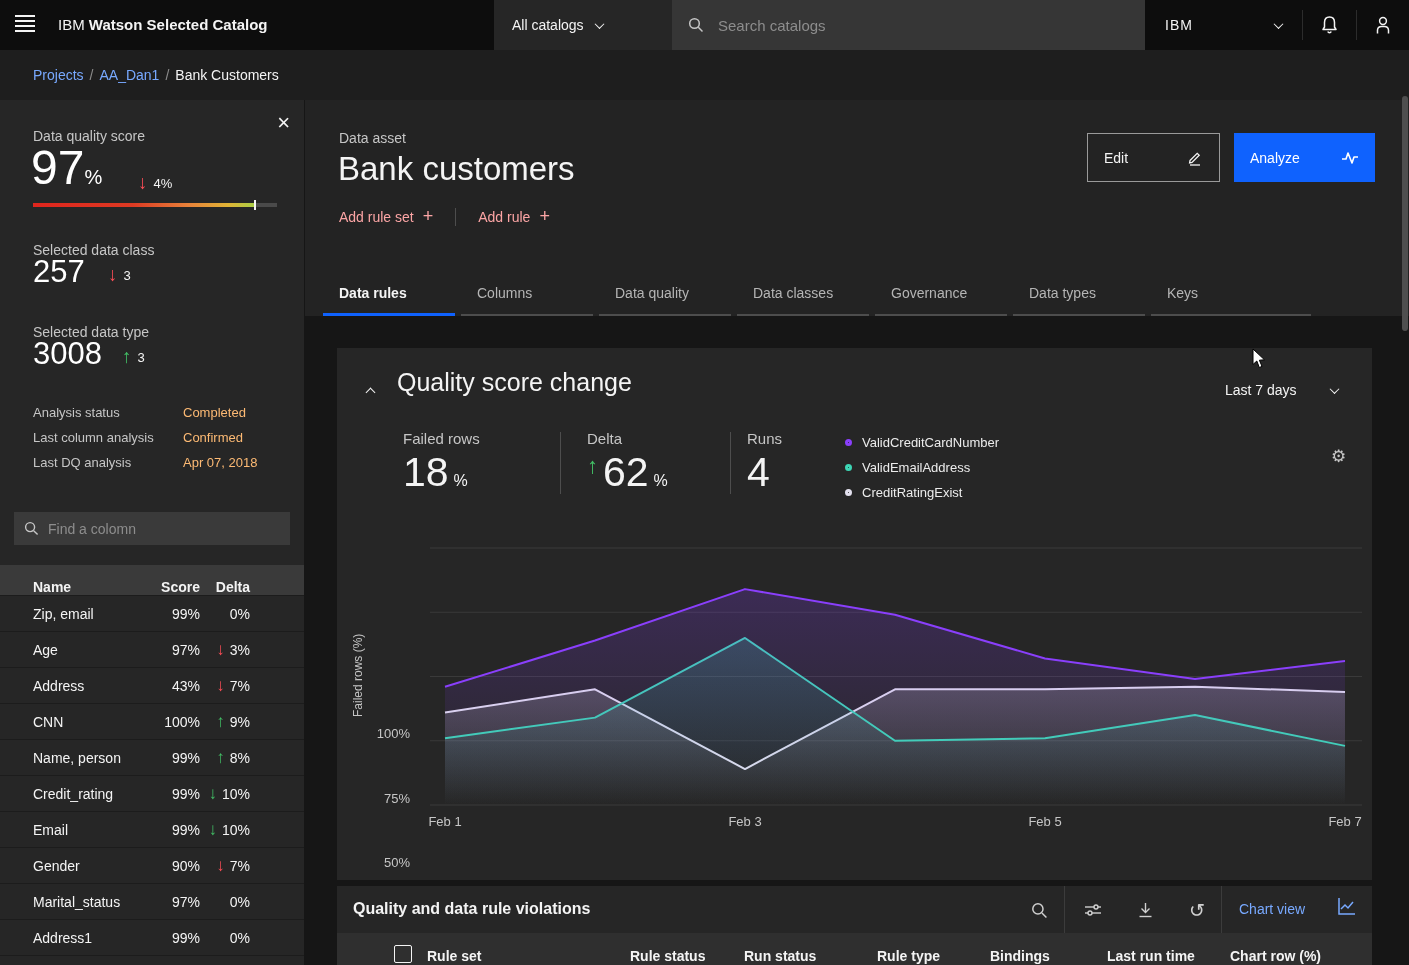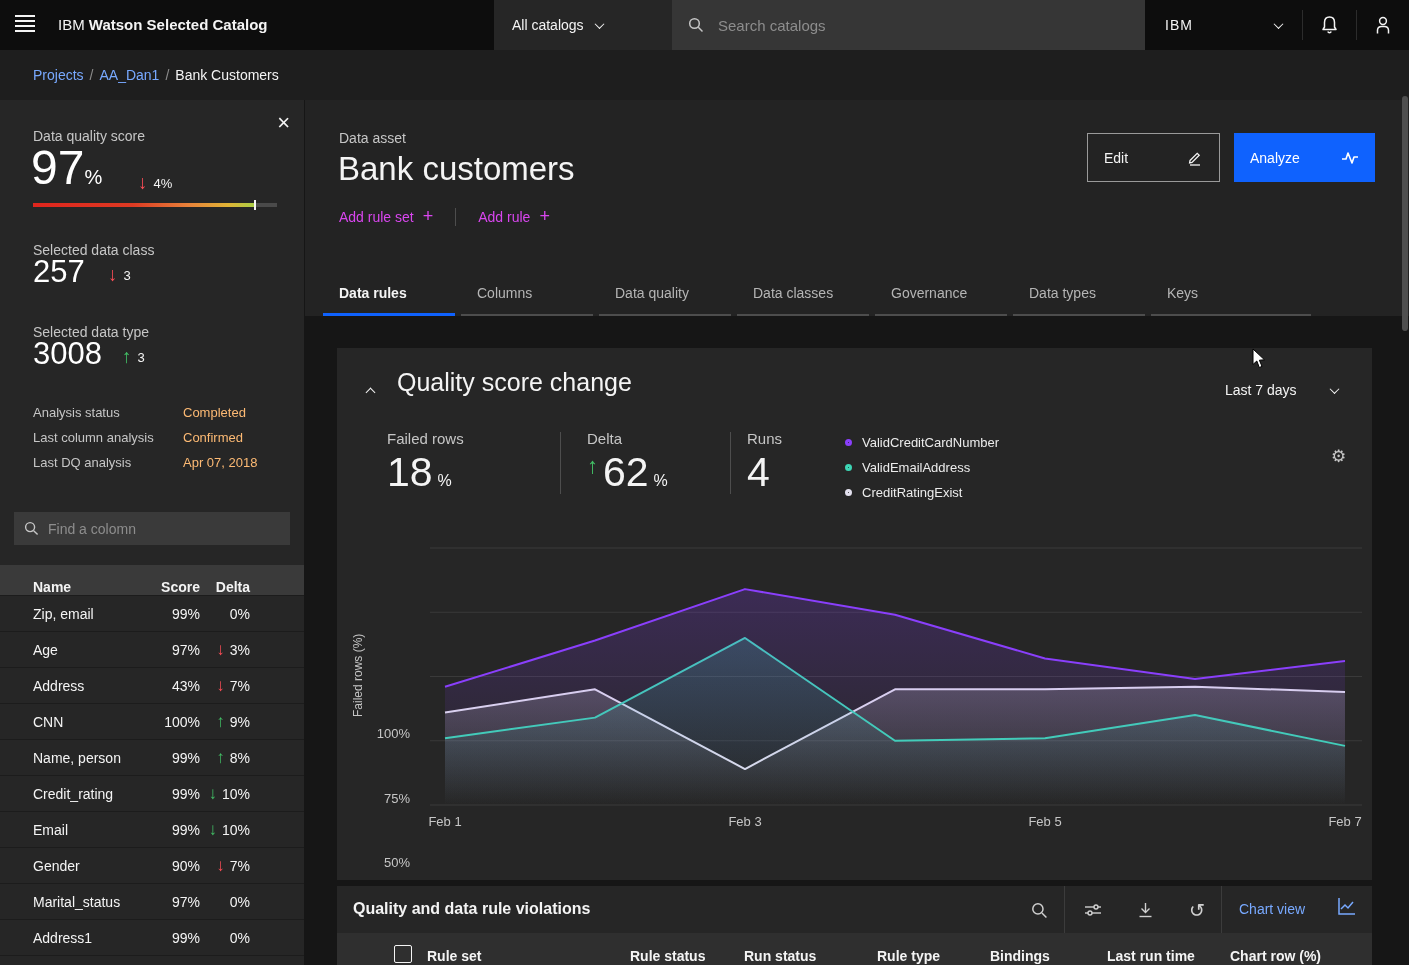--- a/index.html
+++ b/index.html
@@ -70,21 +70,21 @@
   .sbt-row { display:flex; height:36px; align-items:center; font-size:14px; border-top:1px solid #1c1c1c; cursor:pointer; }
   .c-name { width:150px; padding-left:33px; }
   .c-score { width:50px; text-align:right; }
   .c-delta { width:84px; display:flex; justify-content:flex-end; align-items:center; gap:5px; padding-right:34px; }
   .c-delta .arr { font-size:17px; line-height:1; }
 
   
   #main-header { position:absolute; left:305px; top:100px; width:1104px; height:216px; background:#232323; }
   #asset-type { position:absolute; left:34px; top:30px; font-size:14px; color:#c6c6c6; }
   #asset-title { position:absolute; left:33px; top:50px; font-size:33px; font-weight:400; color:#f4f4f4; }
-  #add-links { position:absolute; left:34px; top:106px; display:flex; align-items:center; font-size:14px; color:#d946ef; }
+  #add-links { position:absolute; left:34px; top:106px; display:flex; align-items:center; font-size:14px; color:#fca5a5; }
   #add-links .plus { font-size:18px; margin:0 0 1px 9px; }
   #add-links .vdiv { width:1px; height:18px; background:#4d4d4d; margin:0 22px; }
   #add-links span { cursor:pointer; display:flex; align-items:center; }
   #edit-btn { position:absolute; left:782px; top:33px; width:133px; height:49px; background:transparent;
               border:1px solid #9a9a9a; color:#f4f4f4; font-size:14px; display:flex; align-items:center;
               justify-content:space-between; padding:0 16px; cursor:pointer; font-family:inherit; }
   #analyze-btn { position:absolute; left:929px; top:33px; width:141px; height:49px; background:#0f62fe;
               border:none; color:#fff; font-size:14px; display:flex; align-items:center;
               justify-content:space-between; padding:0 16px; cursor:pointer; font-family:inherit; }
   #tabs { position:absolute; left:18px; bottom:0; display:flex; gap:6px; }
@@ -370,21 +370,21 @@
 </div>
 
 <div id="chart-panel">
   <div id="cp-caret"><span class="chev up"></span></div>
   <div id="cp-title">Quality score change</div>
   <div id="cp-range">
     <span>Last 7 days</span>
     <span class="chev"></span>
   </div>
 
-  <div class="stat" style="left:50px">
+  <div class="stat" style="left:66px">
     <div class="lbl">Failed rows</div>
     <div class="val">
         <span>18</span>
       <span class="unit">%</span>
       </div>
   </div>
   <div class="stat-div" style="left:223px"></div>
   <div class="stat" style="left:250px">
     <div class="lbl">Delta</div>
     <div class="val">

